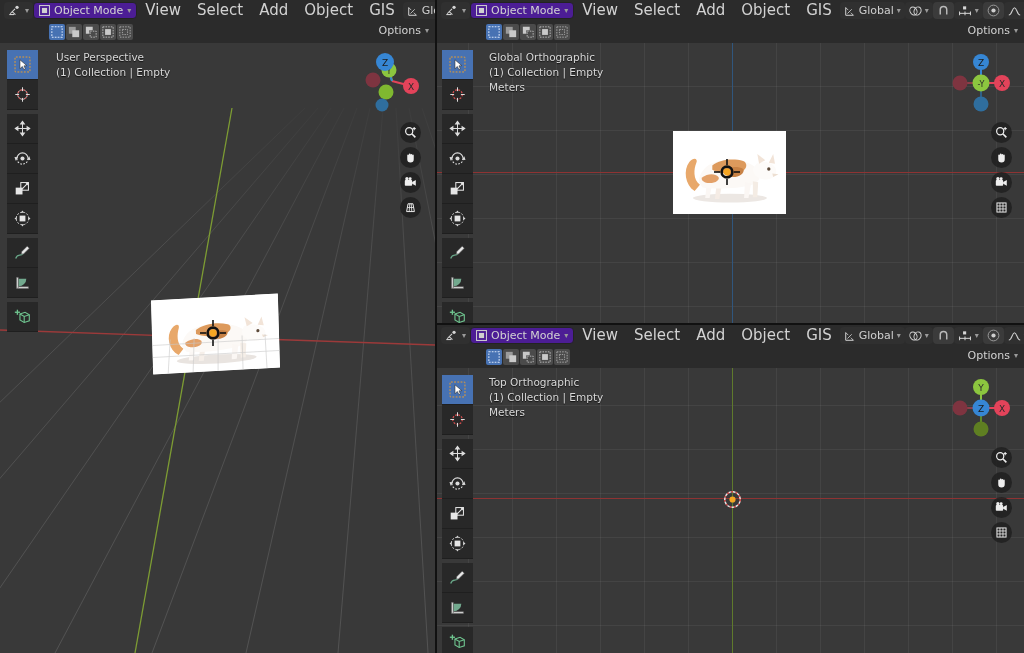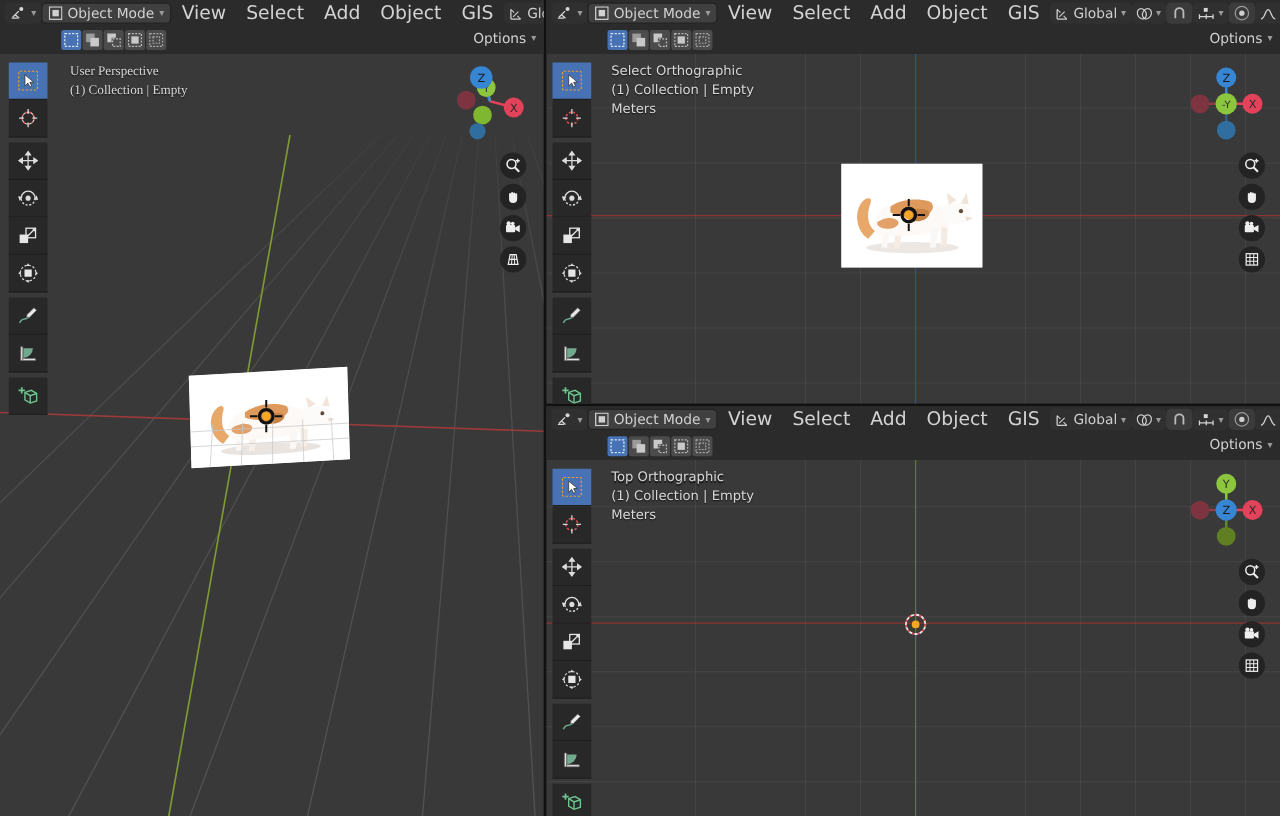--- a/index.html
+++ b/index.html
@@ -36,21 +36,21 @@
     padding-left: 49px; position: relative;
     background: #2b2b2b;
   }
   .hdr-menu {
     color: #d2d2d2; font-size: 15px; padding: 2px 8px;
     white-space: nowrap; line-height: 1;
   }
 
   .btn-box {
     display: inline-flex; align-items: center; gap: 4px;
-    background: #404040; border: 1px solid #232323; border-radius: 4px;
+    background: #4c1d95; border: 1px solid #232323; border-radius: 4px;
     height: 17px; padding: 0 5px; color: #d2d2d2; font-size: 11px;
     white-space: nowrap;
   }
   .btn-flat {
     display: inline-flex; align-items: center; justify-content:center; gap: 3px;
     background: #303030; border-radius: 4px;
     height: 17px; padding: 0 4px; color: #cfcfcf; font-size: 11px;
   }
   .caret { font-size: 8px; color: #9a9a9a; }
   .sep { width: 8px; }
@@ -221,21 +221,21 @@
       <circle cx="13" cy="13" r="5.4" fill="none" stroke="#111" stroke-width="2.6"></circle>
       <circle cx="13" cy="13" r="3.4" fill="#f5a623"></circle>
       <g stroke="#111" stroke-width="1.6">
         <line x1="13" y1="0" x2="13" y2="6"></line>
           <line x1="13" y1="20" x2="13" y2="26"></line>
         <line x1="0" y1="13" x2="6" y2="13"></line>
           <line x1="20" y1="13" x2="26" y2="13"></line>
       </g>
     </svg>
 
-    <div class="vp-info" style="left:56px; top:50px;font-family:Liberation Serif, serif;">
+    <div class="vp-info" style="left:56px; top:50px;">
       <div>User Perspective</div>
       <div>(1) Collection | Empty</div>
     </div>
 
     <div class="toolbar" style="left:7px; top:50px;">
       <div class="tool active">
         <svg width="17" height="17" viewBox="0 0 20 20">
             <g stroke="#f0a02a" stroke-width="1.1" stroke-dasharray="2.2 1.6" fill="none">
               <rect x="1.2" y="1.2" width="17.6" height="17.6" rx="1"></rect>
             </g>
@@ -491,21 +491,21 @@
       <circle cx="13" cy="13" r="3.4" fill="#f5a623"></circle>
       <g stroke="#111" stroke-width="1.6">
         <line x1="13" y1="0" x2="13" y2="6"></line>
           <line x1="13" y1="20" x2="13" y2="26"></line>
         <line x1="0" y1="13" x2="6" y2="13"></line>
           <line x1="20" y1="13" x2="26" y2="13"></line>
       </g>
     </svg>
 
     <div class="vp-info" style="left:52px; top:50px;">
-      <div>Select Orthographic</div>
+      <div>Global Orthographic</div>
       <div>(1) Collection | Empty</div>
       <div>Meters</div>
     </div>
 
     <div class="toolbar" style="left:5px; top:50px;">
       <div class="tool active">
         <svg width="17" height="17" viewBox="0 0 20 20">
             <g stroke="#f0a02a" stroke-width="1.1" stroke-dasharray="2.2 1.6" fill="none">
               <rect x="1.2" y="1.2" width="17.6" height="17.6" rx="1"></rect>
             </g>

